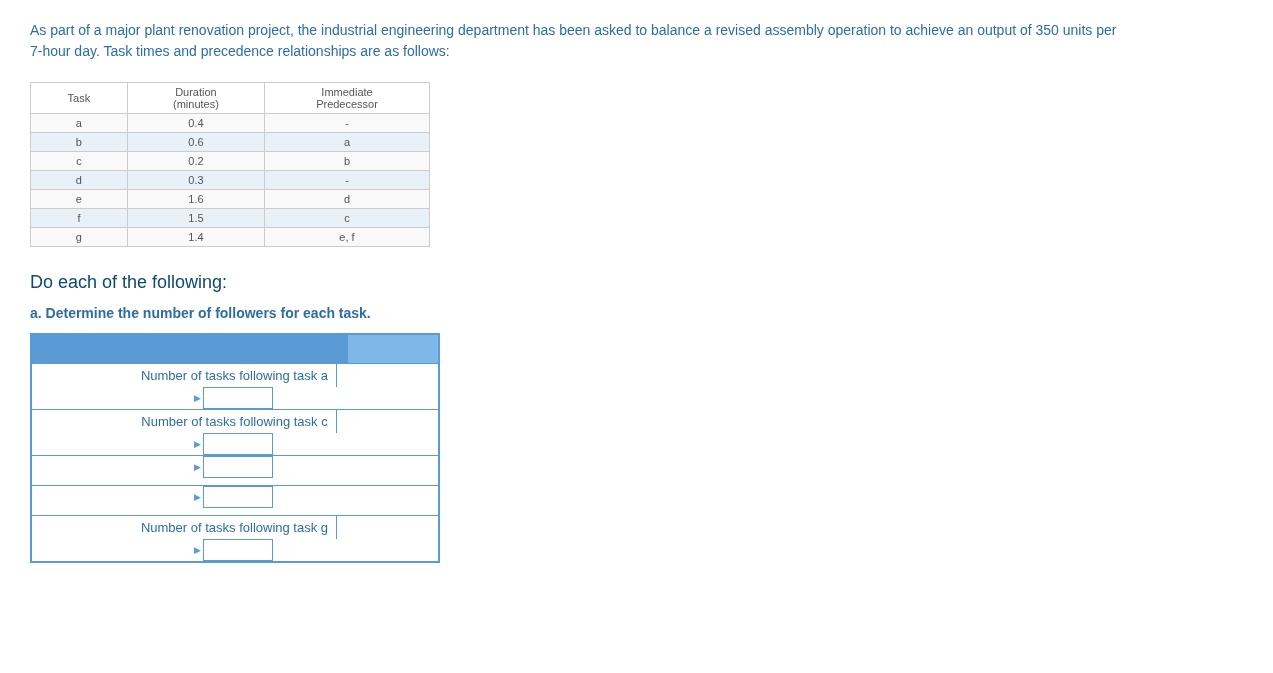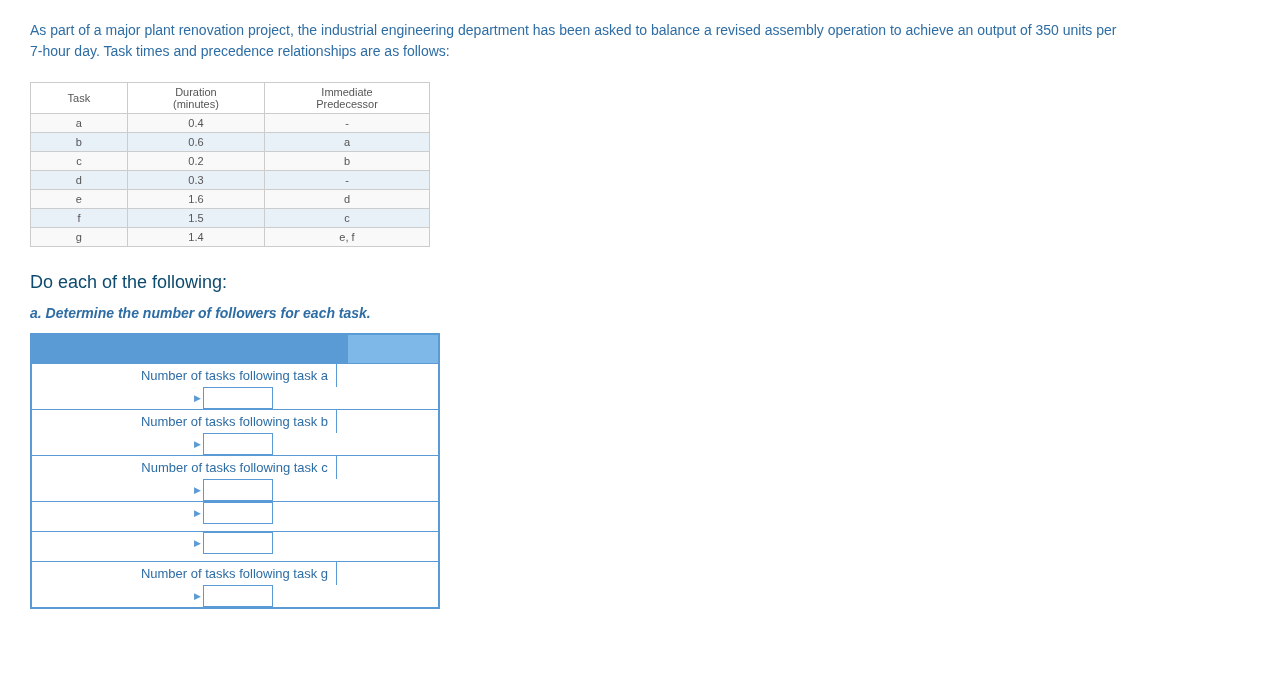--- a/index.html
+++ b/index.html
@@ -59,21 +59,20 @@
       font-size: 18px;
       color: #0c4a6e;
       margin-bottom: 12px;
     }
 
     .part-label {
       font-size: 14px;
       font-weight: bold;
       color: #333;
       margin-bottom: 12px;
-      font-style: italic;
     }
 
     .part-label span {
       color: #2e6da4;
     }
 
     .followers-table-wrapper {
       border: 2px solid #5b9bd5;
       display: inline-block;
       min-width: 410px;
@@ -209,26 +208,20 @@
     <div class="followers-header-right"></div>
   </div>
   <div id="followers-rows-container">
       <div class="followers-row">
         <div class="followers-row-label">Number of tasks following task a</div>
         <div class="followers-row-input-cell">
           <input type="text" class="followers-input" style="">
         </div>
       </div>
       <div class="followers-row">
-        <div class="followers-row-label">Number of tasks following task b</div>
-        <div class="followers-row-input-cell">
-          <input type="text" class="followers-input" style="">
-        </div>
-      </div>
-      <div class="followers-row">
         <div class="followers-row-label">Number of tasks following task c</div>
         <div class="followers-row-input-cell">
           <input type="text" class="followers-input" style="">
         </div>
       </div>
       <div class="followers-row">
         <div class="followers-row-input-cell">
           <input type="text" class="followers-input" style="">
         </div>
       </div>

